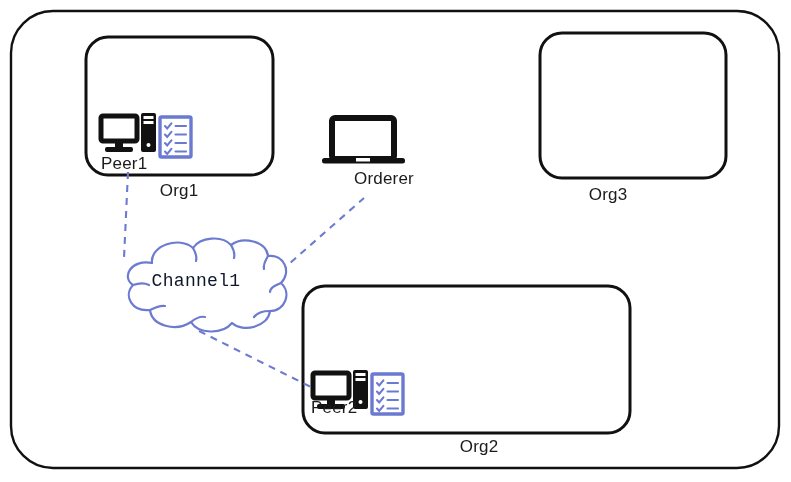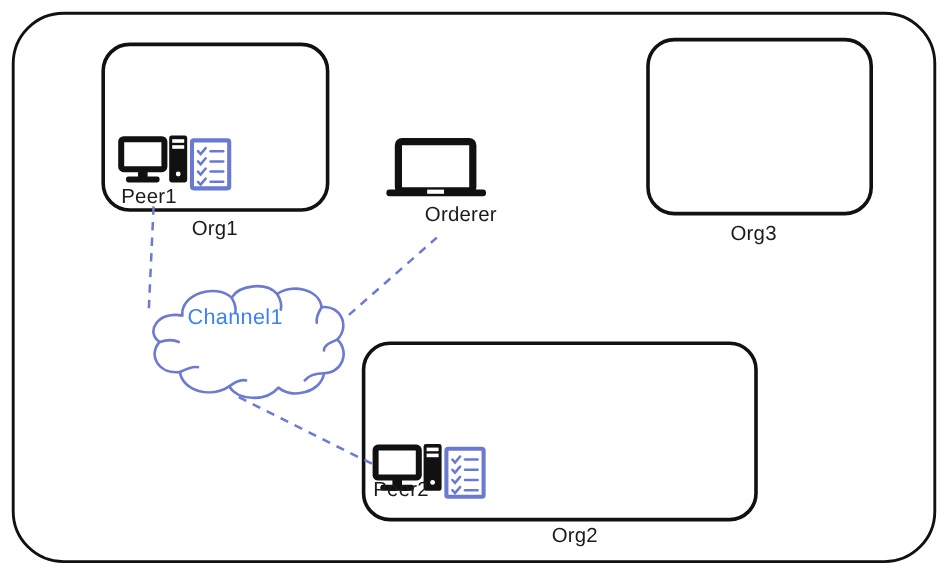--- a/index.html
+++ b/index.html
@@ -152,21 +152,21 @@
     </g>
 
   </svg>
 
   <div class="lbl node-label" style="left:101px; top:155px;">Peer1</div>
 
   <div class="lbl org-label center" style="left:179px; top:182px;">Org1</div>
 
   <div class="lbl node-label center" style="left:384px; top:170px;">Orderer</div>
 
-  <div class="lbl org-label center" style="left:628px; top:186px;">Org3</div>
+  <div class="lbl org-label center" style="left:608px; top:186px;">Org3</div>
 
-  <div class="lbl channel-label center" style="left:196px; top:255px; color:#3b82f6;">Channel1</div>
+  <div class="lbl channel-label center" style="left:196px; top:272px; color:#0f172a;font-family:Liberation Mono, monospace;">Channel1</div>
 
   <div class="lbl node-label" style="left:311px; top:399px;">Peer2</div>
 
   <div class="lbl org-label center" style="left:479px; top:438px;">Org2</div>
 
 </div>
 
 </body></html>

